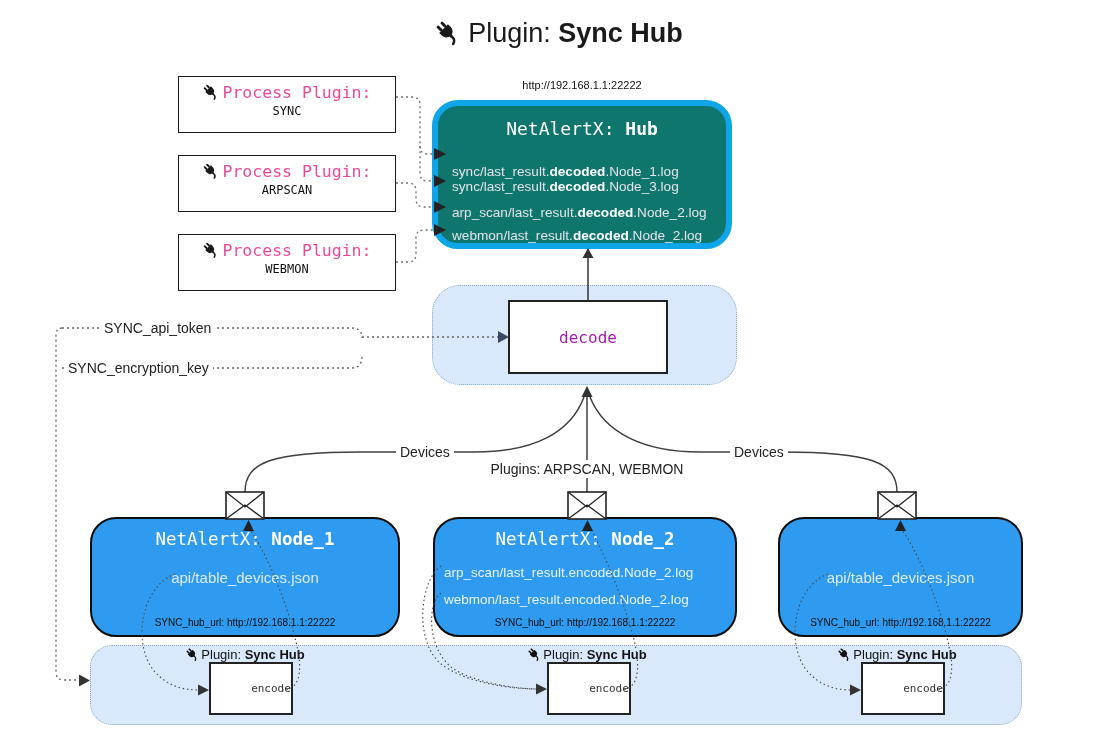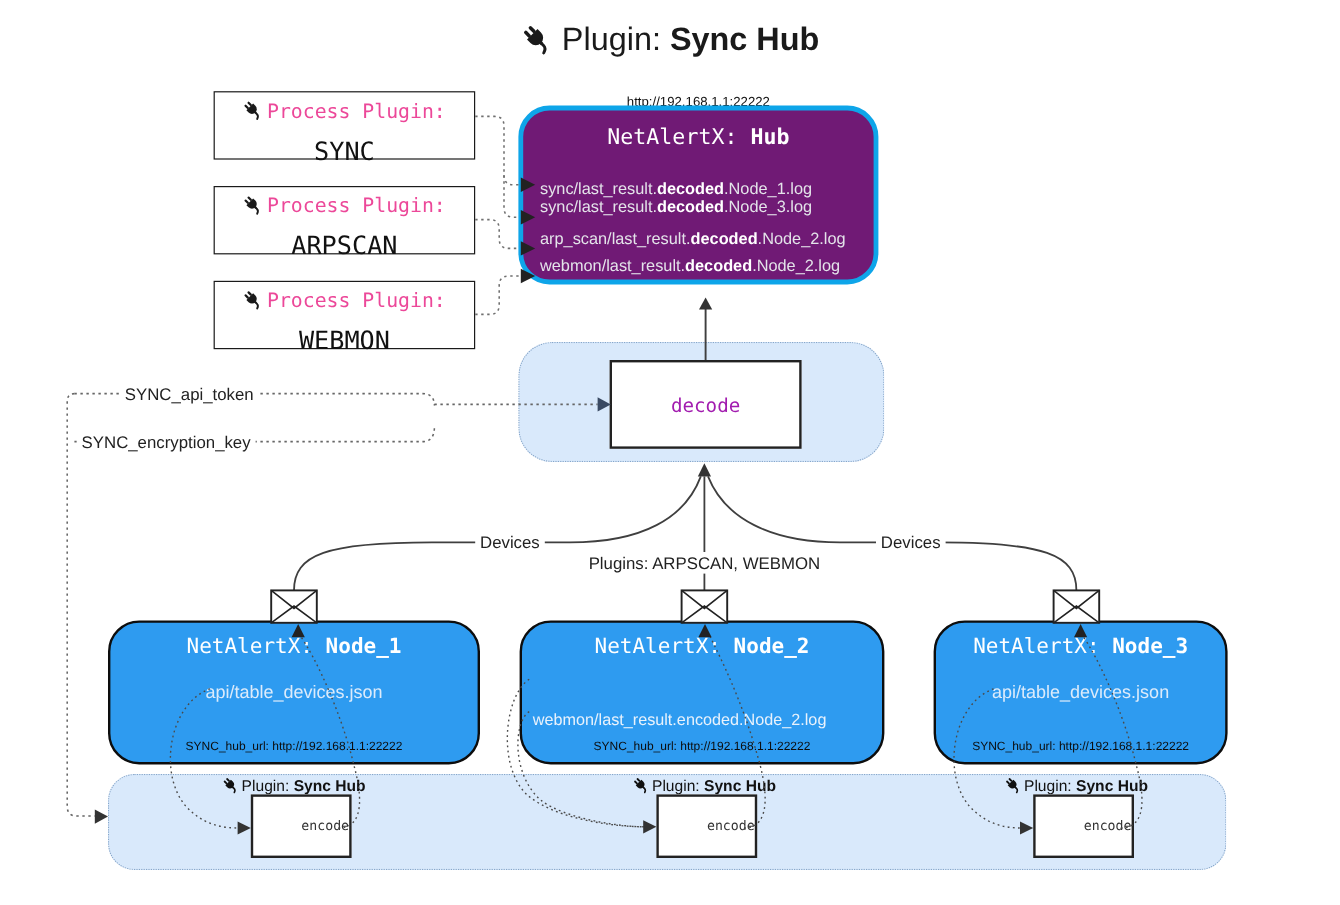--- a/index.html
+++ b/index.html
@@ -10,36 +10,36 @@
 
   
   .page-title { position:absolute; top:18px; left:0; width:100%; text-align:center;
     font-size:27px; color:#1a1a1a; }
   .page-title .ico { vertical-align:-5px; margin-right:6px; }
   .page-title b { font-weight:800; }
 
   
   .hub-url { position:absolute; top:79px; left:432px; width:300px; text-align:center;
     font-size:11px; color:#111; }
-  .hub { position:absolute; left:432px; top:88px; width:300px; height:149px;
-    background:#701a75; border:4px solid #0ea5e9; border-radius:26px; }
+  .hub { position:absolute; left:432px; top:100px; width:300px; height:149px;
+    background:#0f766e; border:6px solid #0ea5e9; border-radius:26px; }
   .hub-title { position:absolute; top:12px; width:100%; text-align:center;
     font-size:18px; color:#fff; }
   .hub-title b { font-weight:700; }
   .hub-line { position:absolute; left:14px; right:4px; height:24px; line-height:24px;
     font-size:13.6px; color:#e4e4ea; white-space:nowrap; }
   .hub-line b { font-weight:700; color:#fff; }
   .hl0{top:42px;margin-top:12px;} .hl1{top:69px;} .hl2{top:95px;} .hl3{top:118px;}
 
   
   .pbox { position:absolute; left:178px; width:218px; height:57px; background:#fff;
     border:1.7px solid #1a1a1a; text-align:center; }
   .pbox .row1 { margin-top:6px; font-size:16.5px; color:#ec4899; }
   .pbox .row1 .ico { vertical-align:-3px; margin-right:2px; }
-  .pbox .row2 { font-size:21px; color:#111; margin-top:12px; }
+  .pbox .row2 { font-size:12px; color:#111; margin-top:2px; }
   .pb0{top:76px;} .pb1{top:155px;} .pb2{top:234px;}
 
   
   .decode-panel { position:absolute; left:432px; top:285px; width:305px; height:100px;
     background:#d9e9fb; border:1.6px dotted #87a6c9; border-radius:28px; }
   .decode-box { position:absolute; left:508px; top:300px; width:160px; height:74px;
     background:#fff; border:2px solid #222; display:flex; align-items:center;
     justify-content:center; font-size:16px; color:#a21caf; }
 
   
@@ -143,25 +143,25 @@
   <div class="line-label lbl-dev-r">Devices</div>
   <div class="line-label lbl-plug"><span>Plugins: ARPSCAN, WEBMON</span></div>
 
   <div class="node n0">
     <div class="node-title mono"><span>NetAlertX: </span><b>Node_1</b></div>
     <div class="node-file-c">api/table_devices.json</div>
     <div class="node-url">SYNC_hub_url: http://192.168.1.1:22222</div>
   </div>
   <div class="node n1">
     <div class="node-title mono"><span>NetAlertX: </span><b>Node_2</b></div>
+    <div class="node-file-l nf0">arp_scan/last_result.encoded.Node_2.log</div>
     <div class="node-file-l nf1">webmon/last_result.encoded.Node_2.log</div>
     <div class="node-url">SYNC_hub_url: http://192.168.1.1:22222</div>
   </div>
   <div class="node n2">
-    <div class="node-title mono"><span>NetAlertX: </span><b>Node_3</b></div>
     <div class="node-file-c">api/table_devices.json</div>
     <div class="node-url">SYNC_hub_url: http://192.168.1.1:22222</div>
   </div>
 
   <div class="band"></div>
   <div class="cell-label cl0"><svg class="ico" width="15" height="15">
         <use href="#plug" style="color:#111"></use>
       </svg><span>Plugin: </span><b>Sync Hub</b></div>
   <div class="cell-label cl1"><svg class="ico" width="15" height="15">
         <use href="#plug" style="color:#111"></use>

